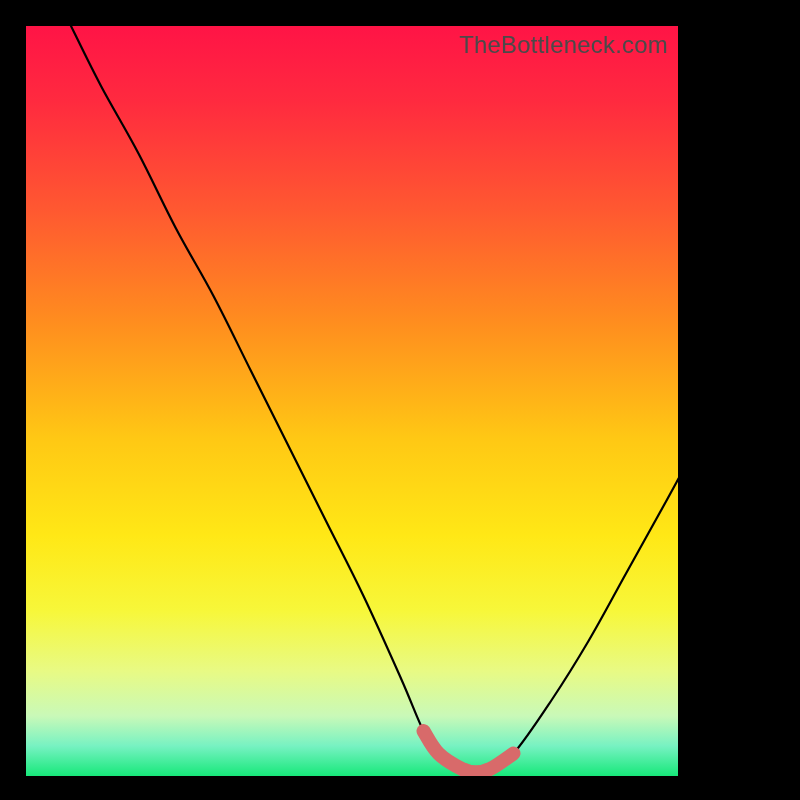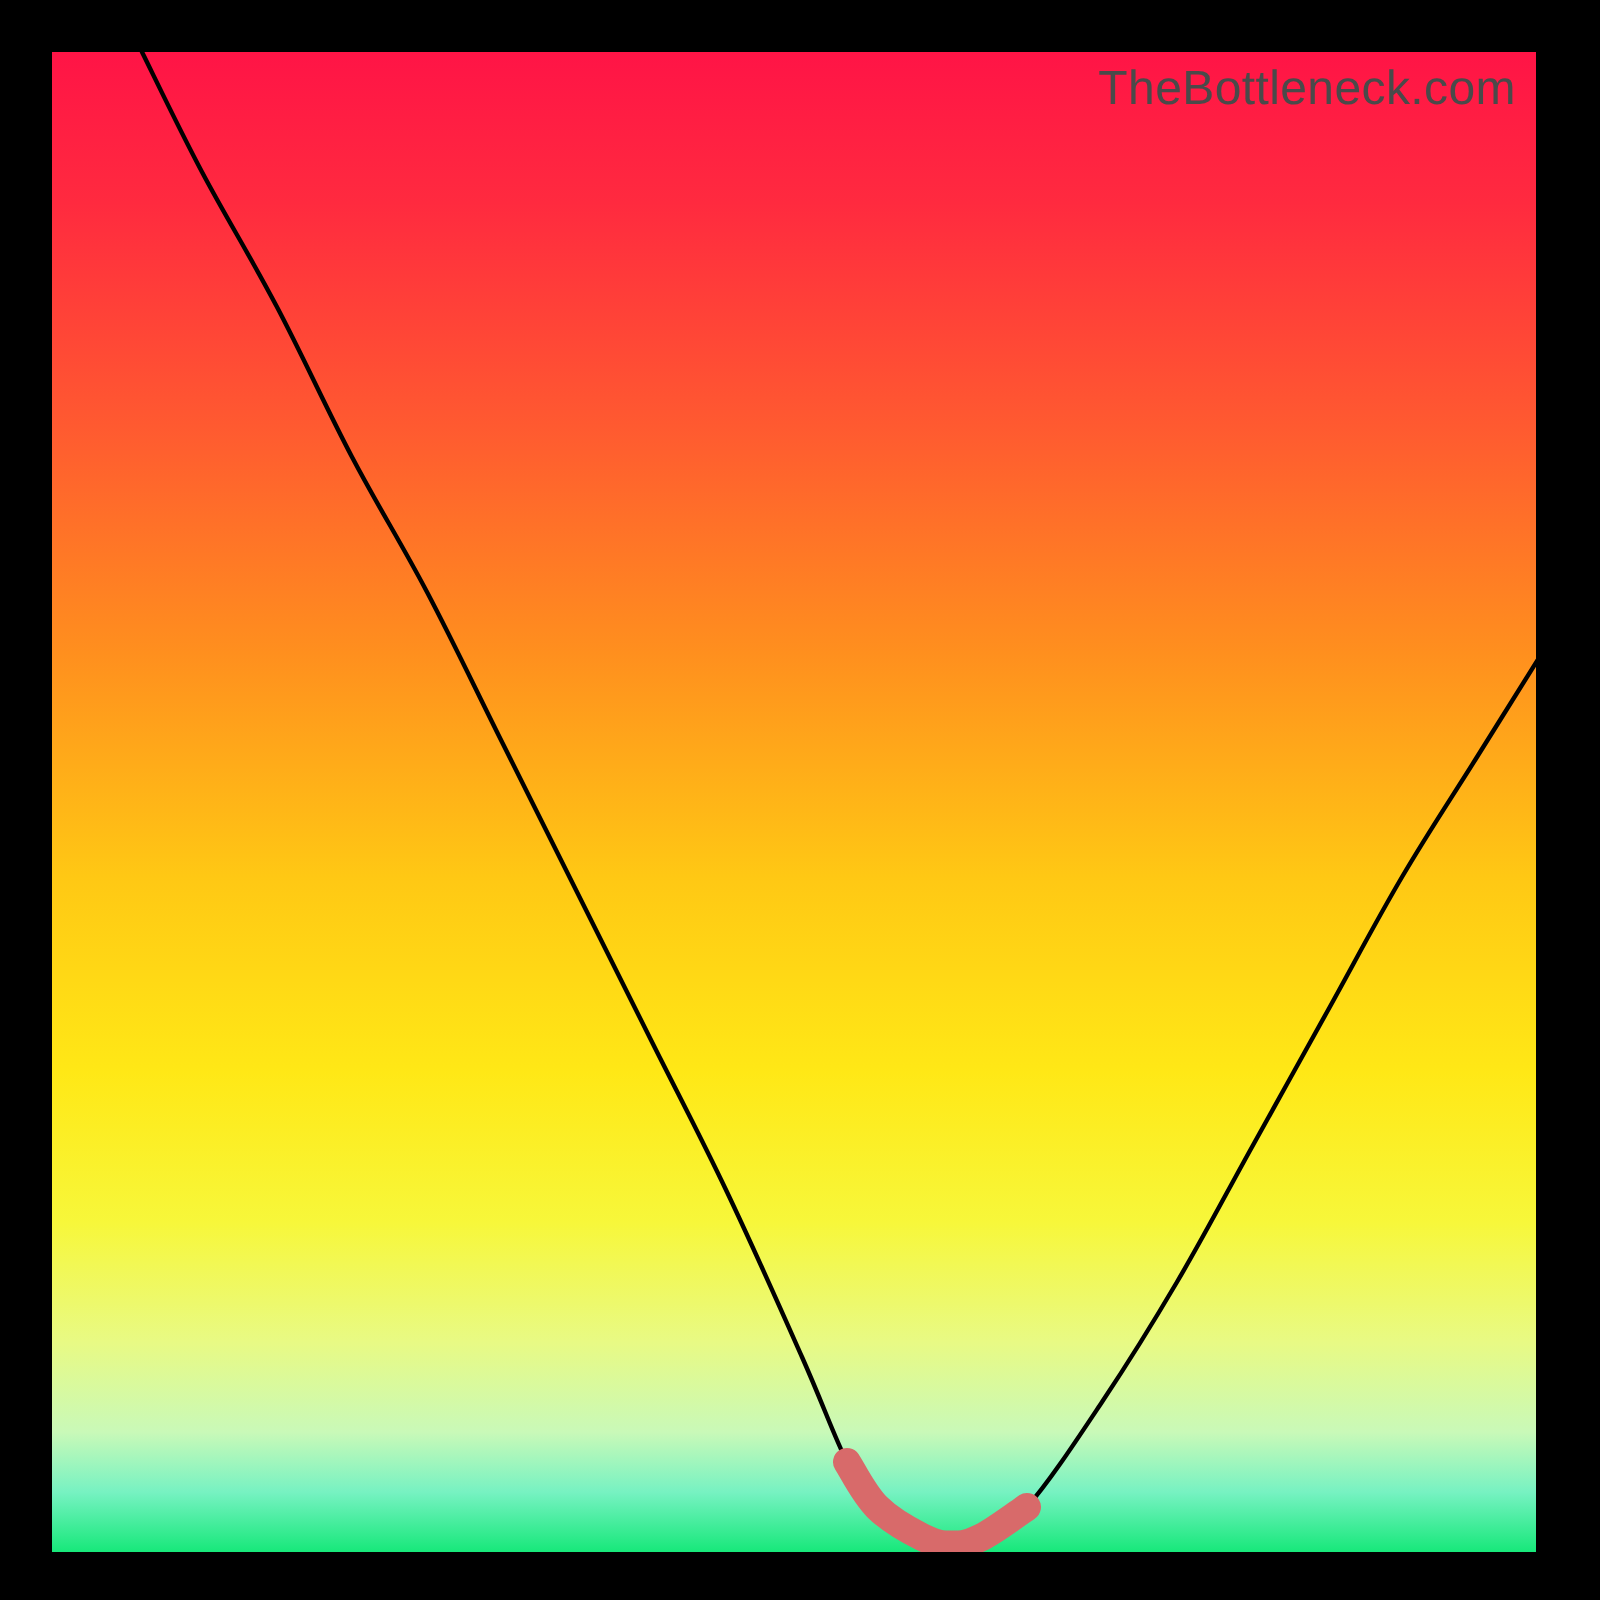--- a/index.html
+++ b/index.html
@@ -16,21 +16,21 @@
     left: 0;
     top: 0;
     width: 800px;
     height: 800px;
     background: #000;
   }
   .plot {
     position: absolute;
     left: 26px;
     top: 26px;
-    width: 742px;
+    width: 652px;
     height: 750px;
     overflow: hidden;
   }
   .watermark {
     position: absolute;
     top: 5px;
     right: 10px;
     color: #4a4a4a;
     font-size: 24px;
     font-weight: 500;

